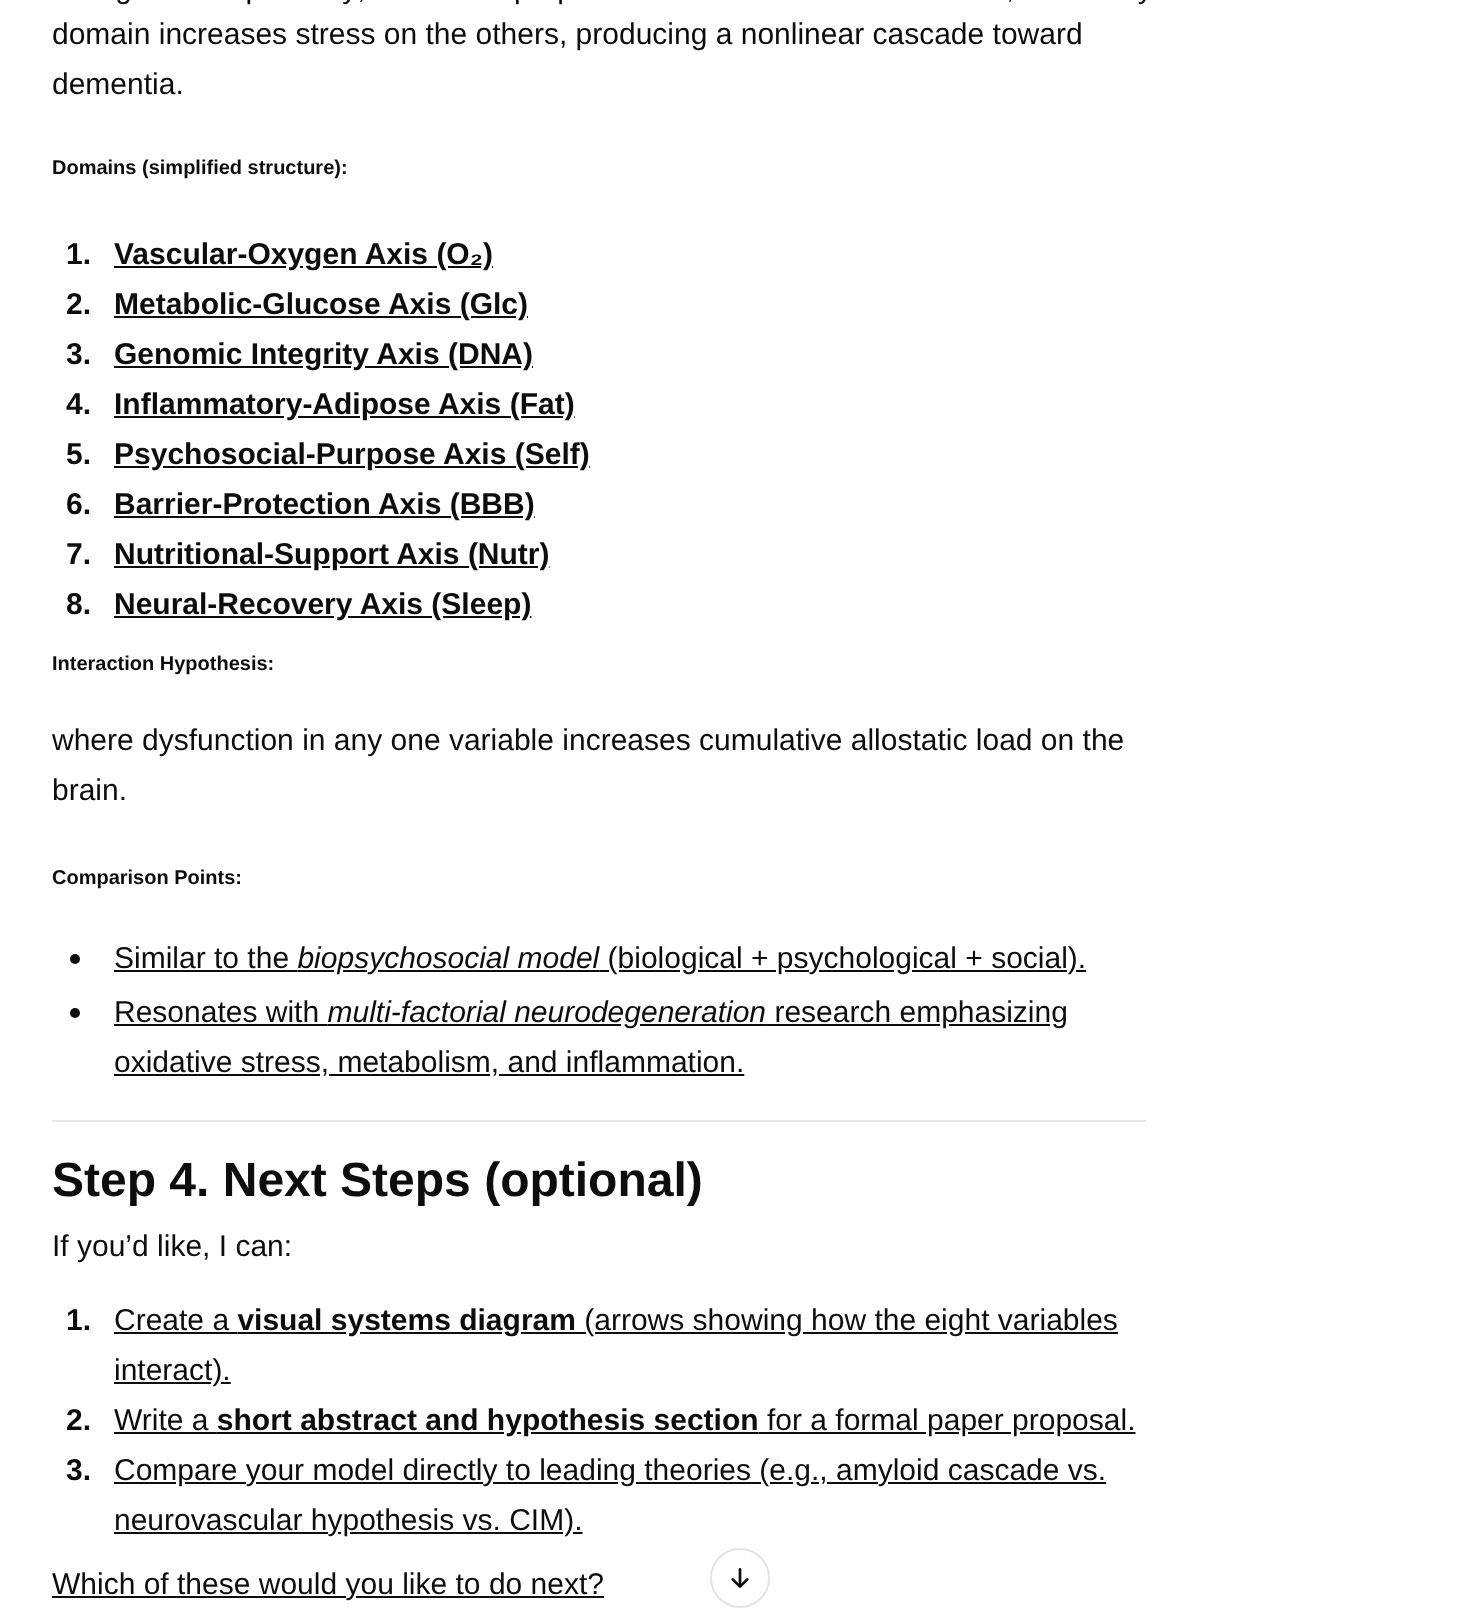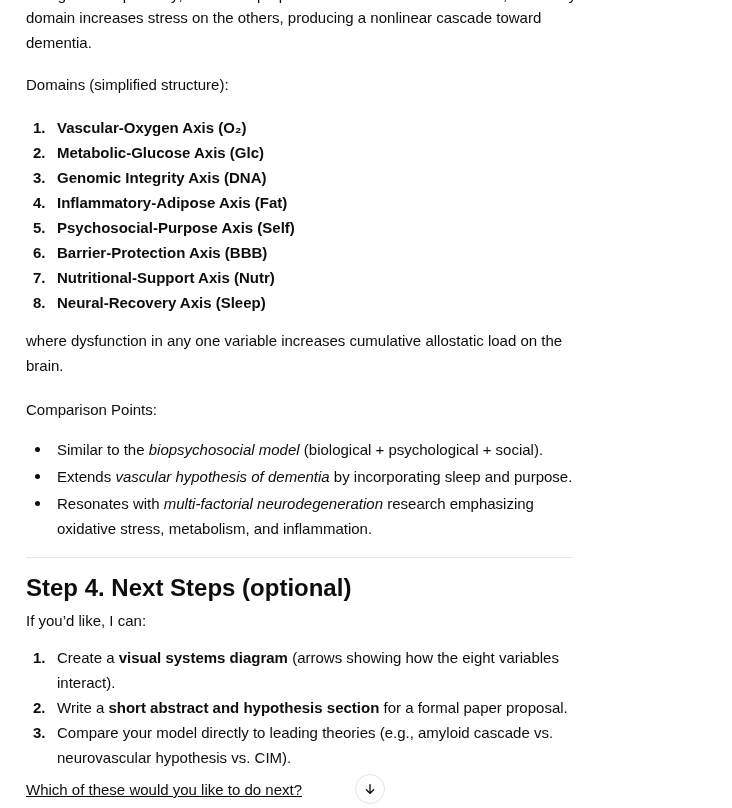--- a/index.html
+++ b/index.html
@@ -26,39 +26,39 @@
     top: -13px;
     left: 0;
     white-space: nowrap;
     line-height: 15px;
   }
 
   p { margin: 0; }
   .intro { margin-top: 1px; }
 
   .subhead {
-    font-weight: 400;
+    font-weight: 700;
     margin: 0;
     line-height: 25px;
-    font-size: 15px;
+    font-size: 10px;
   }
   .h-domains    { margin-top: 17px; }
   .h-interact   { margin-top: 5px; }
   .h-compare    { margin-top: 19px; }
 
   .olist { margin: 0; padding: 0; list-style: none; }
   .olist-domains { margin-top: 18px; }
   .olist li { display: flex; line-height: 25px; }
   .marker {
     flex: 0 0 31px;
     box-sizing: border-box;
     padding-left: 7px;
     font-weight: 700;
   }
-  .li-text { flex: 1; }
+  .li-text { flex: 1; text-decoration: underline; }
   .bold-item { font-weight: 600; }
 
   .formula-wrap {
     margin-top: 10px;
     text-align: center;
     line-height: 28px;
   }
   .formula {
     font-family: "Liberation Serif", "DejaVu Serif", serif;
     font-style: italic;
@@ -169,38 +169,33 @@
       <li>
         <span class="marker">7.</span>
         <span class="li-text bold-item">Nutritional-Support Axis (Nutr)</span>
       </li>
       <li>
         <span class="marker">8.</span>
         <span class="li-text bold-item">Neural-Recovery Axis (Sleep)</span>
       </li>
     </ol>
 
+    <p class="subhead h-interact">Interaction Hypothesis:</p>
 
 
     <p class="note">where dysfunction in any one variable increases cumulative allostatic load on the brain.</p>
 
     <p class="subhead h-compare">Comparison Points:</p>
 
     <ul class="ulist">
       <li>
         <span class="dot-cell">
             <span class="dot"></span>
           </span>
         <span class="li-text"><span>Similar to the </span><span class="it">biopsychosocial model</span><span> (biological + psychological + social).</span></span>
-      </li>
-      <li>
-        <span class="dot-cell">
-            <span class="dot"></span>
-          </span>
-        <span class="li-text"><span>Extends </span><span class="it">vascular hypothesis of dementia</span><span> by incorporating sleep and purpose.</span></span>
       </li>
       <li>
         <span class="dot-cell">
             <span class="dot"></span>
           </span>
         <span class="li-text"><span>Resonates with </span><span class="it">multi-factorial neurodegeneration</span><span> research emphasizing oxidative stress, metabolism, and inflammation.</span></span>
       </li>
     </ul>
 
     <hr class="divider">

